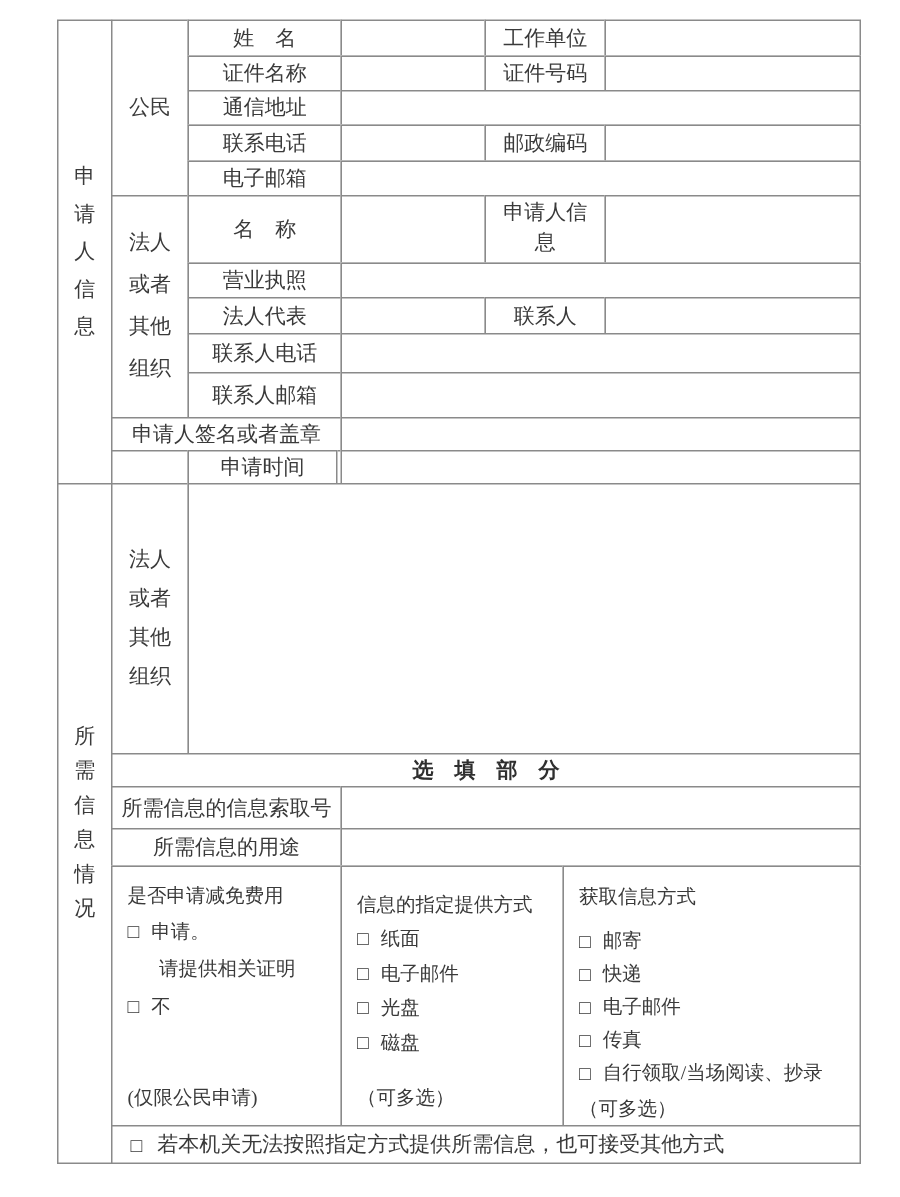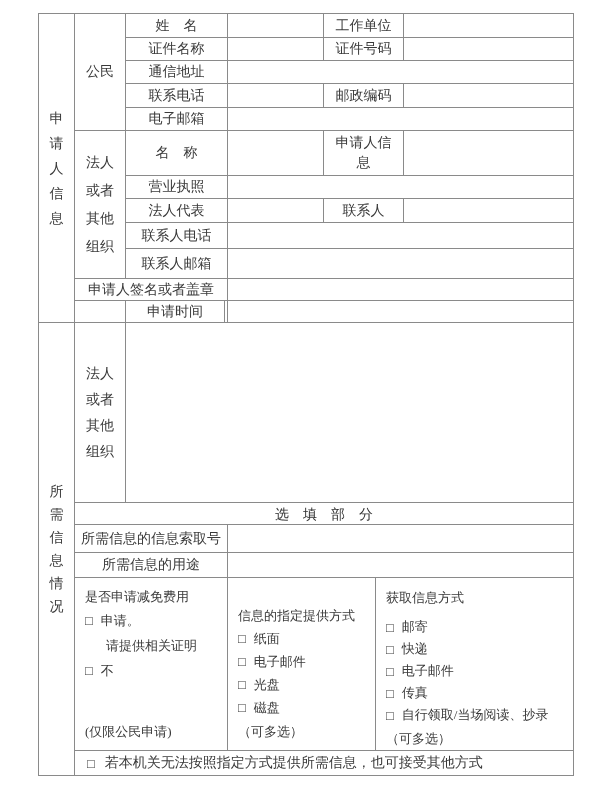--- a/index.html
+++ b/index.html
@@ -18,21 +18,21 @@
   .vside { display:flex; align-items:center; justify-content:center; }
   .vside span { display:block; width:1.05em; word-break:break-all; text-align:center; font-size:14px; }
   .vside.applicant span { line-height:25px; }
   .vside.required span { line-height:23px; }
   
   .wrap { display:flex; align-items:center; justify-content:center; }
   .wrap span { display:block; word-break:break-all; text-align:center; font-size:14px; }
   .wrap.two span { width:30px; line-height:28px; }
   .wrap.desc span { width:30px; line-height:26px; }
   .wrap.orgcode span { width:60px; line-height:20px; }
-  .optional-title { font-weight:normal; font-size:14px; color:#2f2f2f;align-items:flex-end; }
+  .optional-title { font-weight:bold; font-size:14px; color:#2f2f2f; }
   
   .cbcol { display:flex; flex-direction:column; align-items:flex-start; font-size:13px; padding:8px 6px 8px 10px; }
   .cbcol .title { line-height:22px; }
   .cbrow { display:flex; gap:8px; line-height:25px; align-items:center; }
   .cbrow .cb { font-size:13px; line-height:1; }
   .note { line-height:25px; padding-left:21px; }
   .footnote { line-height:20px;text-align:center; }
   .grow { flex:1 1 auto; }
   .col2 .cbrow, .col2 .title { line-height:23px; }
   .col3 .cbrow { line-height:22px; }
@@ -169,21 +169,21 @@
     </div>
     <div class="note">请提供相关证明</div>
     <div class="cbrow">
       <span class="cb">□</span>
       <span>不</span>
     </div>
     <div class="grow"></div>
     <div class="footnote">(仅限公民申请)</div>
   </div>
 
-  <div class="cell cbcol col2" style="left:227px;top:577px;width:149px;height:174px;padding-top:26px">
+  <div class="cell cbcol col2" style="left:227px;top:577px;width:149px;height:174px;padding-top:13px">
     <div class="title">信息的指定提供方式</div>
     <div class="cbrow">
       <span class="cb">□</span>
       <span>纸面</span>
     </div>
     <div class="cbrow">
       <span class="cb">□</span>
       <span>电子邮件</span>
     </div>
     <div class="cbrow">

